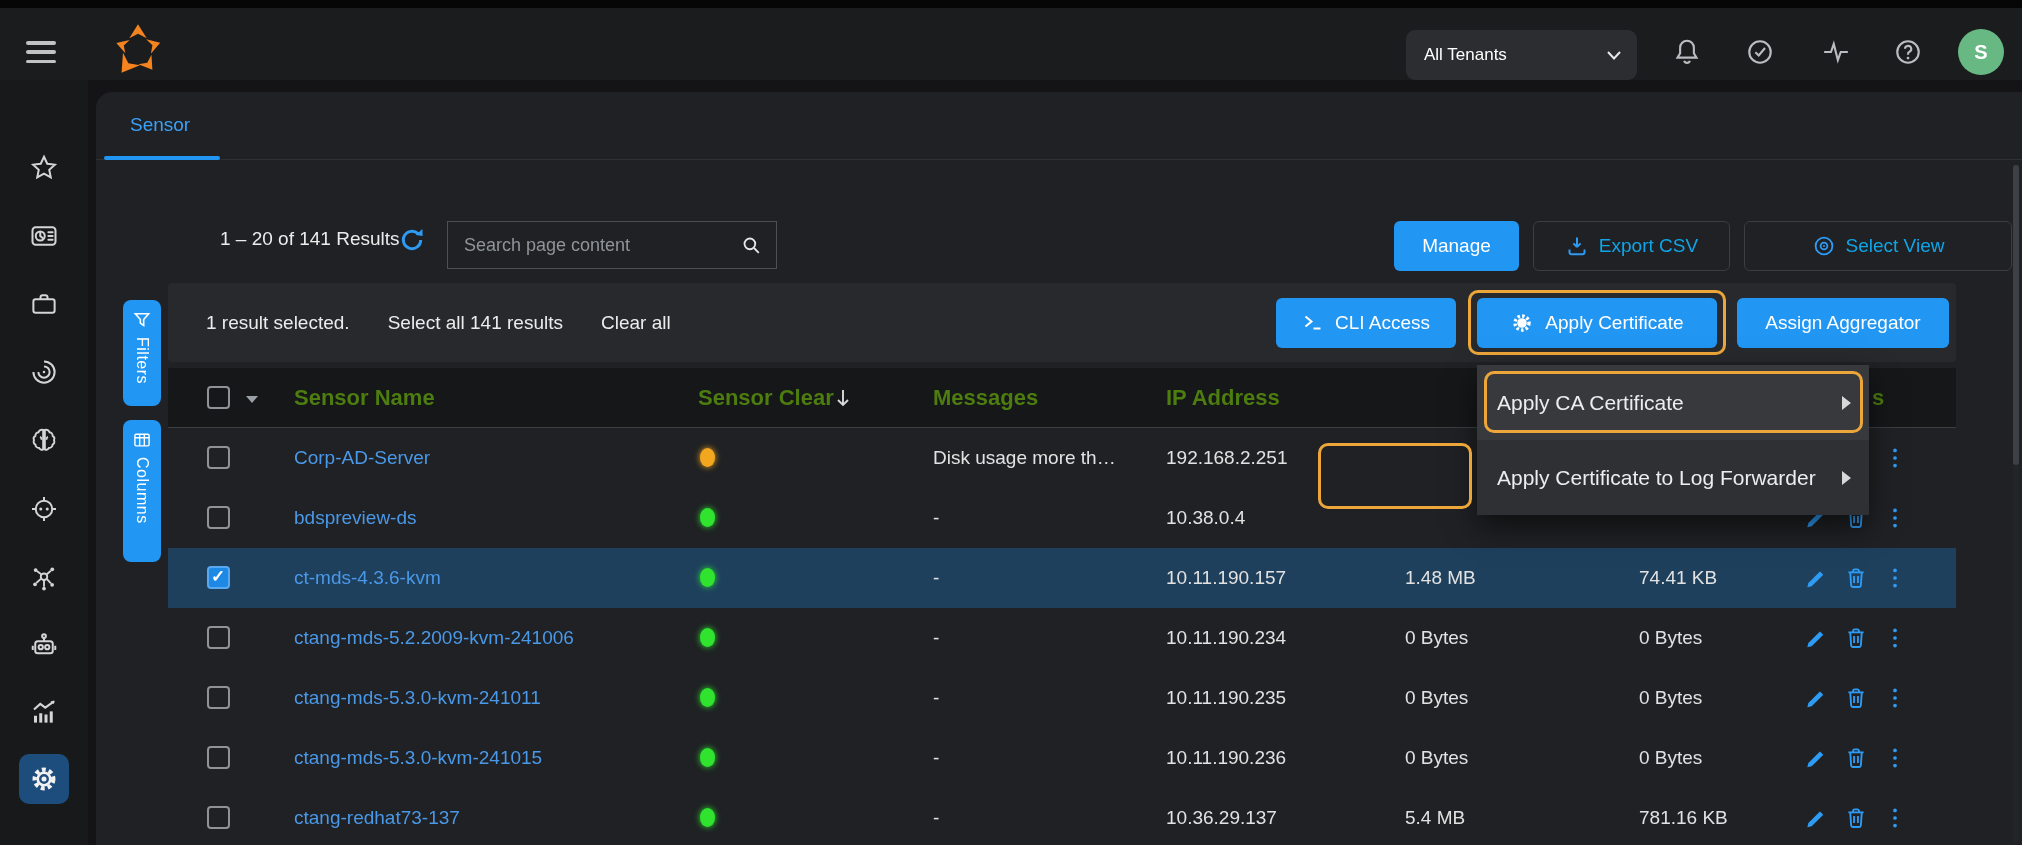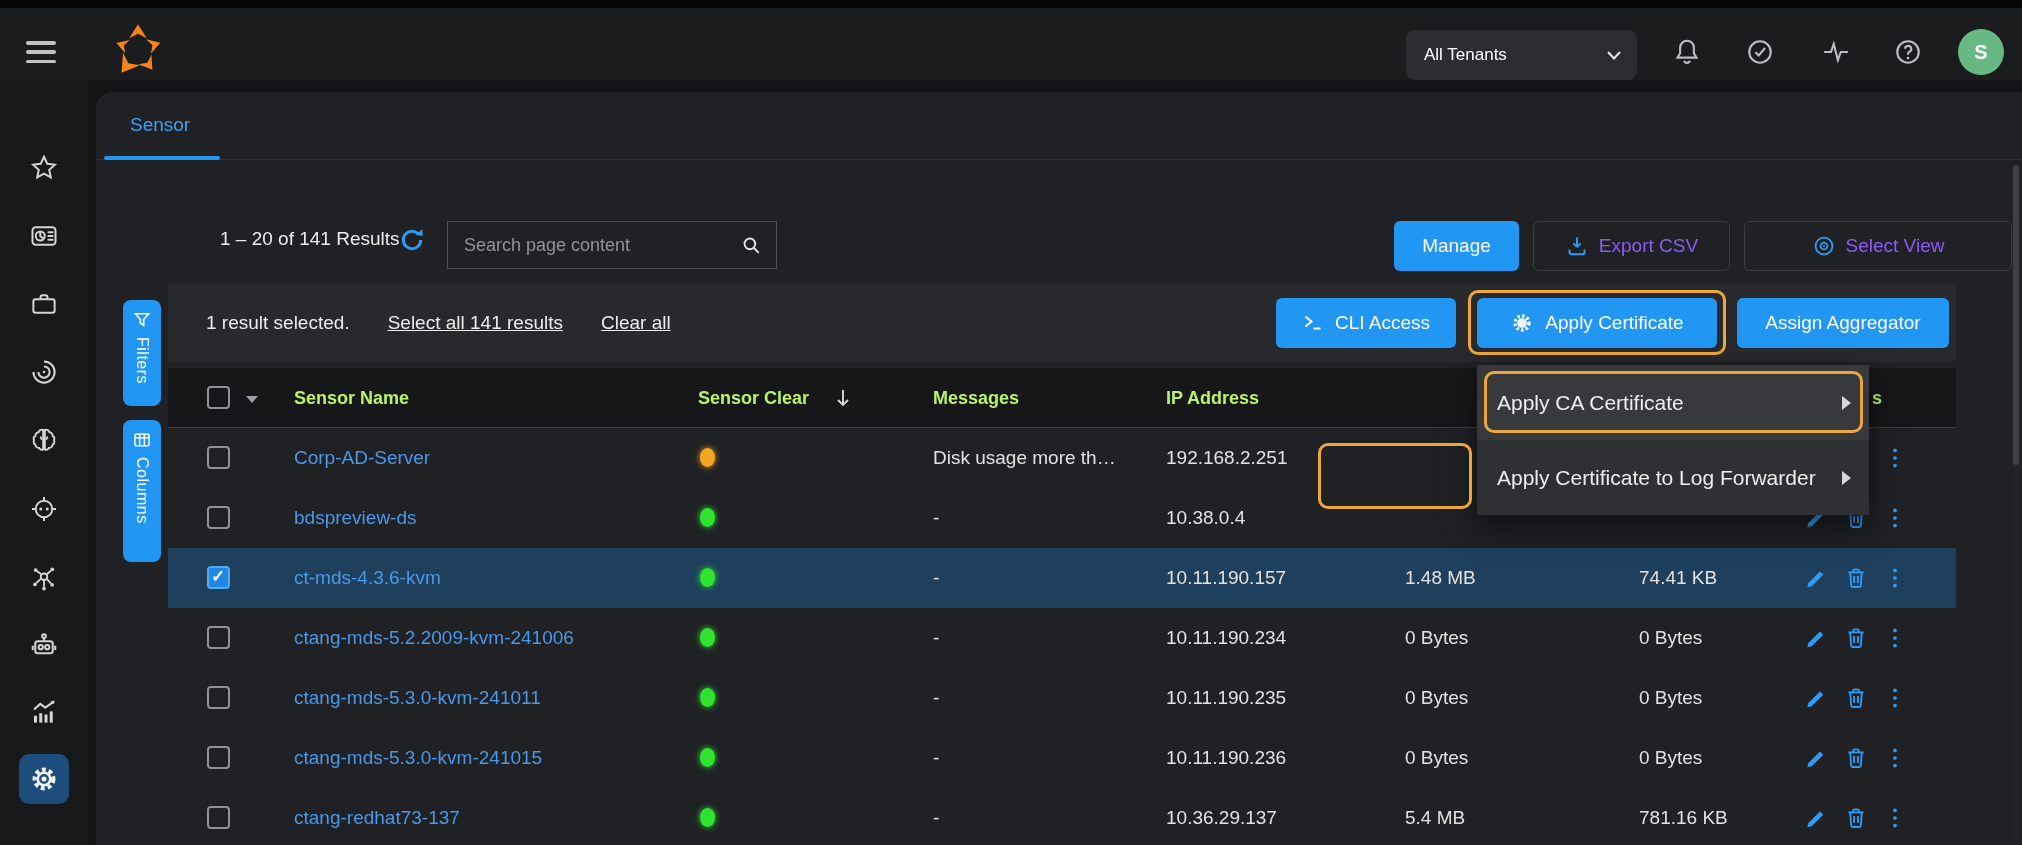--- a/index.html
+++ b/index.html
@@ -31,46 +31,46 @@
 
   
   .results{position:absolute;left:184px;top:228px;color:#ececec;font-size:19px;z-index:2;margin-left:36px;}
   .refresh-btn{position:absolute;left:397px;top:225px;width:30px;height:30px;cursor:pointer;z-index:2;}
   .searchbox{position:absolute;left:447px;top:221px;width:330px;height:48px;border:1.5px solid #4b4e53;border-radius:0;box-sizing:border-box;display:flex;align-items:center;z-index:2;}
   .searchbox input{flex:1;background:transparent;border:none;outline:none;color:#dadada;font-size:18px;padding:0 8px 0 16px;font-family:"Liberation Sans",sans-serif;}
   .searchbox input::placeholder{color:#8f949a;}
   .searchbox .sicon{margin-right:13px;}
   .btn{position:absolute;top:221px;height:50px;border-radius:6px;display:flex;align-items:center;justify-content:center;gap:10px;font-size:19px;cursor:pointer;box-sizing:border-box;z-index:2;}
   .btn.filled{background:#2196f3;color:#fff;text-align:center;}
-  .btn.outline{border:1.5px solid #3a3d41;color:#8b5cf6;background:transparent;}
+  .btn.outline{border:1.5px solid #3a3d41;color:#0ea5e9;background:transparent;}
   .btn-manage{left:1394px;width:125px;}
   .btn-export{left:1533px;width:197px;}
   .btn-view{left:1744px;width:268px;}
 
   
   .selbar{position:absolute;left:168px;top:283px;width:1788px;height:79px;background:#27292d;border-radius:4px;display:flex;align-items:center;box-sizing:border-box;padding:0 7px 0 38px;z-index:2;}
   .selbar .seltext{color:#ececec;font-size:19px;}
-  .selbar .sellink{color:#ececec;font-size:19px;text-decoration:underline;margin-left:38px;cursor:pointer;}
+  .selbar .sellink{color:#ececec;font-size:19px;margin-left:38px;cursor:pointer;}
   .selbar .spacer{flex:1;}
   .bbtn{height:50px;border-radius:6px;background:#2196f3;color:#fff;font-size:19px;display:flex;align-items:center;justify-content:center;gap:11px;cursor:pointer;}
   .bbtn.cli{width:180px;margin-right:21px;}
   .bbtn.cert{width:240px;}
   .bbtn.agg{width:212px;margin-left:20px;}
   .hl-box{position:absolute;border:3px solid #eda63a;border-radius:10px;pointer-events:none;box-sizing:border-box;}
   .hl-cert{left:1468px;top:290px;width:258px;height:65px;z-index:6;}
 
   
   .vtab{position:absolute;left:123px;width:38px;background:#2196f3;border-radius:8px;display:flex;flex-direction:column;align-items:center;padding-top:10px;box-sizing:border-box;color:#fff;cursor:pointer;z-index:5;}
   .vtab .vlabel{writing-mode:vertical-rl;font-size:16px;margin-top:7px;letter-spacing:.5px;}
   .vtab-filters{top:300px;height:106px;}
   .vtab-columns{top:420px;height:142px;}
 
   
   .thead{position:absolute;left:168px;top:368px;width:1788px;height:60px;background:#151719;border-bottom:1px solid #3c3e42;box-sizing:border-box;z-index:2;}
-  .thead .hcell{position:absolute;top:0;height:60px;line-height:60px;color:#bef264;font-size:18px;font-weight:600;white-space:nowrap;}
+  .thead .hcell{position:absolute;top:0;height:60px;line-height:60px;color:#4d7c0f;font-size:22px;font-weight:600;white-space:nowrap;}
   .tbody{position:absolute;left:168px;top:428px;width:1788px;height:417px;overflow:hidden;z-index:2;}
   .trow{position:relative;width:100%;height:60px;}
   .trow.selected{background:#1e405d;}
   .cell{position:absolute;top:0;height:60px;line-height:60px;font-size:19px;color:#e2e2e2;white-space:nowrap;}
   .cell.name{color:#4a98e8;cursor:pointer;text-decoration:none;}
   .cb{position:absolute;left:39px;top:18px;width:23px;height:23px;border:2px solid #8f9398;border-radius:4px;box-sizing:border-box;cursor:pointer;background:transparent;}
   .cb.checked{background:#1e88e5;border-color:#5aa9f0;}
   .cb.checked::after{content:"\2713";color:#fff;font-size:17px;font-weight:700;position:absolute;left:2px;top:-2px;}
   .hcaret{position:absolute;left:78px;top:28px;width:0;height:0;border-left:6px solid transparent;border-right:6px solid transparent;border-top:7px solid #9aa0a6;cursor:pointer;}
   .dot{position:absolute;left:532px;top:20px;width:15px;height:19px;border-radius:50%;}

